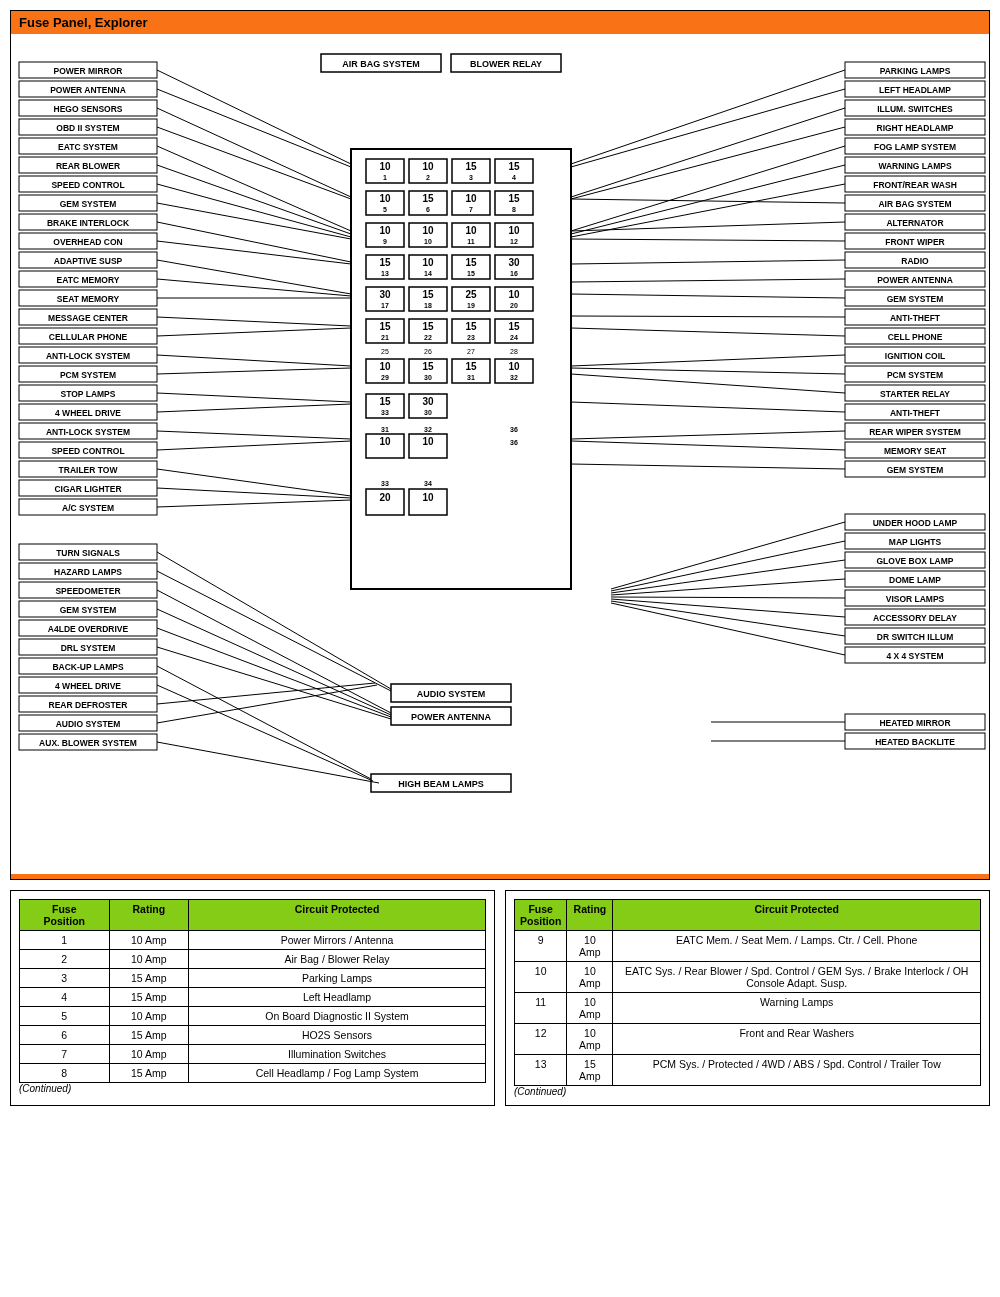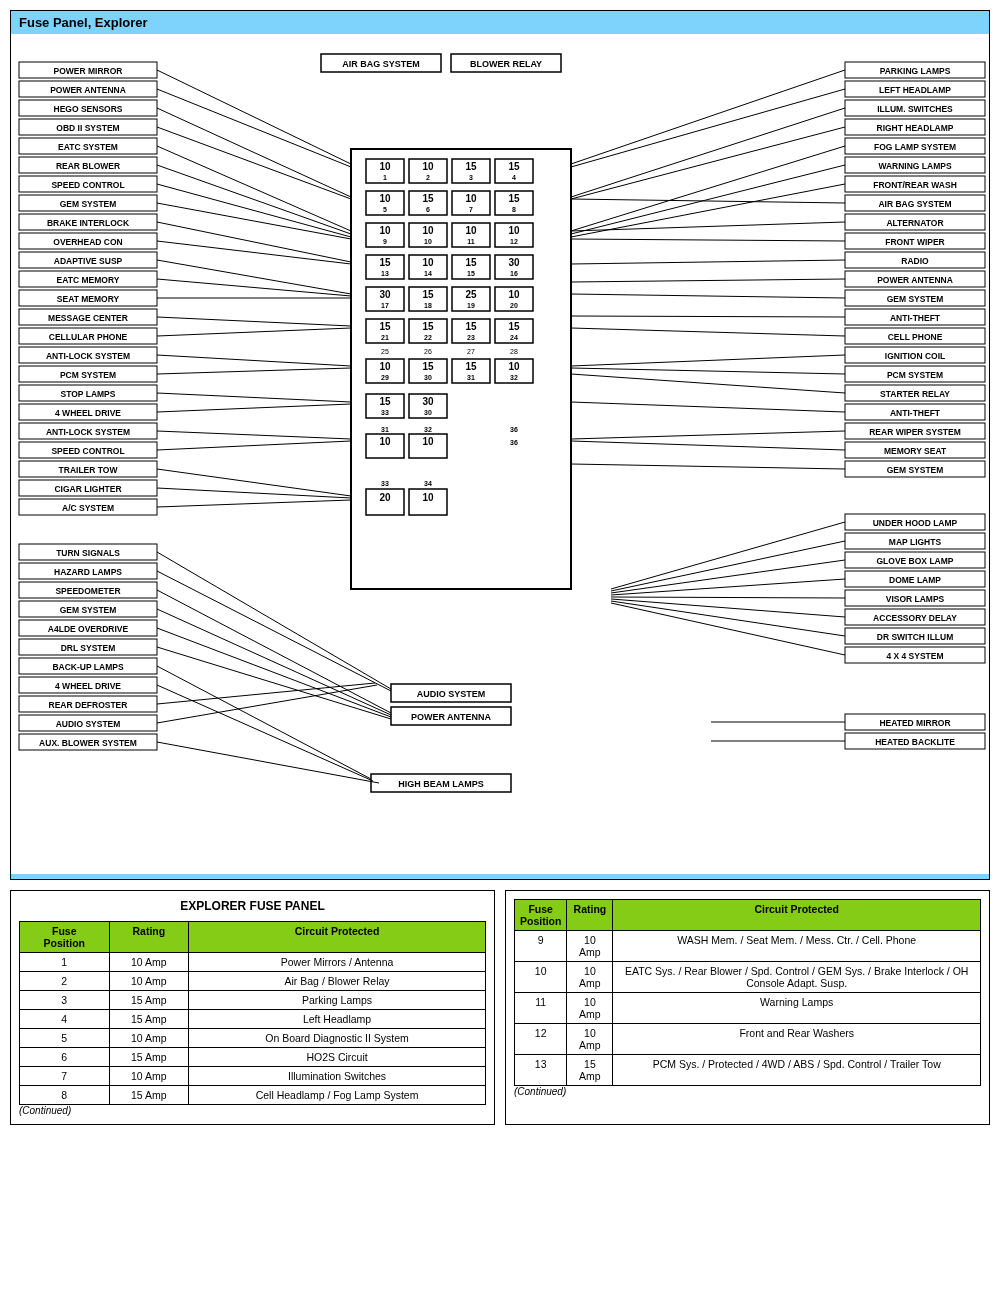--- a/index.html
+++ b/index.html
@@ -12,21 +12,21 @@
       font-size: 11px;
     }
 
     
     .diagram-section {
       border: 1px solid #000;
       margin-bottom: 10px;
       position: relative;
       height: 870px;
       overflow: hidden;
-      background: #7dd3fc;
+      background: #f97316;
     }
 
     .diagram-title {
       font-weight: bold;
       font-size: 13px;
       padding: 4px 8px;
     }
 
     
     .wire-svg {
@@ -586,21 +586,20 @@
         <line x1="834" y1="688" x2="700" y2="688"></line>
         <line x1="834" y1="707" x2="700" y2="707"></line>
       </g>
     </svg>
   </div>
 </div>
 
 <div class="bottom-section">
 
   <div class="table-container">
-    <div class="table-title">EXPLORER FUSE PANEL</div>
     <table>
       <thead>
         <tr>
           <th>Fuse<br>Position</th>
           <th>Rating</th>
           <th>Circuit Protected</th>
         </tr>
       </thead>
       <tbody id="table1-body">
       <tr>
@@ -624,21 +623,21 @@
             <td>Left Headlamp</td>
           </tr>
           <tr>
             <td>5</td>
             <td>10 Amp</td>
             <td>On Board Diagnostic II System</td>
           </tr>
           <tr>
             <td>6</td>
             <td>15 Amp</td>
-            <td>HO2S Circuit</td>
+            <td>HO2S Sensors</td>
           </tr>
           <tr>
             <td>7</td>
             <td>10 Amp</td>
             <td>Illumination Switches</td>
           </tr>
           <tr>
             <td>8</td>
             <td>15 Amp</td>
             <td>Cell Headlamp / Fog Lamp System</td>
@@ -654,21 +653,21 @@
         <tr>
           <th>Fuse<br>Position</th>
           <th>Rating</th>
           <th>Circuit Protected</th>
         </tr>
       </thead>
       <tbody id="table2-body">
       <tr>
             <td>9</td>
             <td>10 Amp</td>
-            <td>WASH Mem. / Seat Mem. / Mess. Ctr. / Cell. Phone</td>
+            <td>EATC Mem. / Seat Mem. / Lamps. Ctr. / Cell. Phone</td>
           </tr>
           <tr>
             <td>10</td>
             <td>10 Amp</td>
             <td>EATC Sys. / Rear Blower / Spd. Control / GEM Sys. / Brake Interlock / OH Console Adapt. Susp.</td>
           </tr>
           <tr>
             <td>11</td>
             <td>10 Amp</td>
             <td>Warning Lamps</td>

